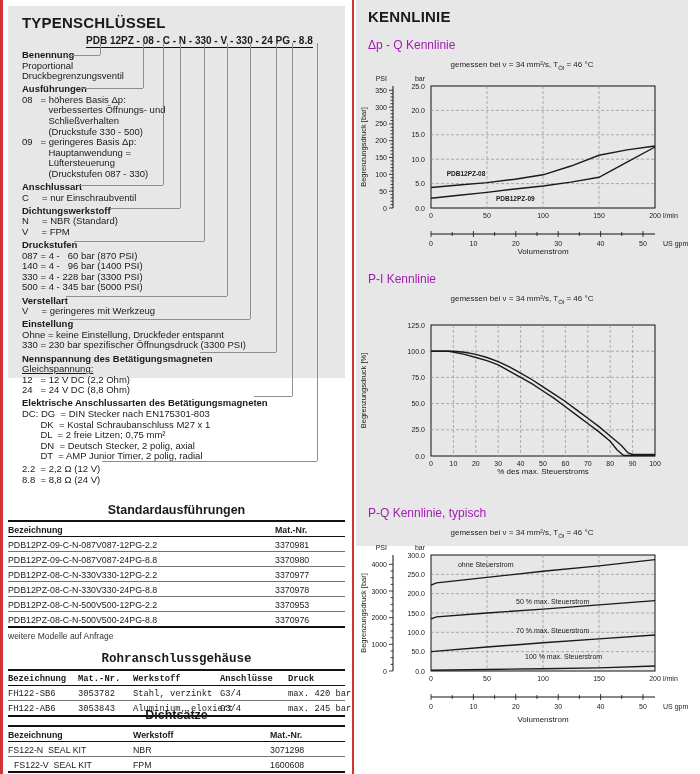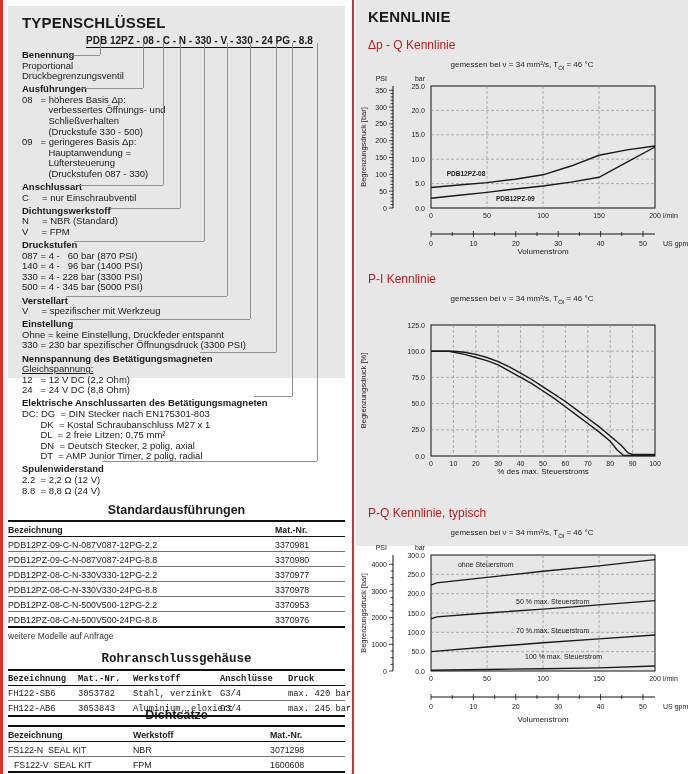--- a/index.html
+++ b/index.html
@@ -24,21 +24,21 @@
   .dtable .t-title{font-size:12.5px;font-weight:bold;padding-bottom:3px;border-bottom:2px solid #111;text-align:center;}
   .t-row{position:relative;height:14px;border-bottom:1px solid #737373;}
   .t-row.head{border-bottom:1px solid #111;}
   .t-row.last{border-bottom:2px solid #111;}
   .t-cell{position:absolute;top:2.5px;font-size:8.8px;white-space:pre;}
   .t-row.head .t-cell{font-weight:bold;}
   .t-note{font-size:8.5px;color:#333;padding-top:3px;}
   
   #kenn-panel{position:absolute;left:356px;top:0;width:332px;height:546px;background:#e7e7e7;}
   #kenn-title{position:absolute;left:12px;top:8px;font-size:15px;font-weight:bold;letter-spacing:.2px;}
-  .chart-title{position:absolute;left:12px;font-size:12px;color:#b91c1c;}
+  .chart-title{position:absolute;left:12px;font-size:12px;color:#a21caf;}
   .chart-sub{position:absolute;left:0;width:332px;text-align:center;font-size:8px;color:#222;}
   .chart-sub sub{font-size:6px;}
   .chart-svg{position:absolute;}
   text{fill:#1a1a1a;}
 </style>
 </head>
 <body>
 
 <div id="page">
   <div class="redline" style="left:0;width:2.5px;"></div>
@@ -75,21 +75,21 @@
         </div>
         <div class="typ-sec">
           <div class="typ-sec-title">Druckstufen</div>
           <div class="typ-line">087 = 4 -   60 bar (870 PSI)</div>
           <div class="typ-line">140 = 4 -   96 bar (1400 PSI)</div>
           <div class="typ-line">330 = 4 - 228 bar (3300 PSI)</div>
           <div class="typ-line">500 = 4 - 345 bar (5000 PSI)</div>
         </div>
         <div class="typ-sec">
           <div class="typ-sec-title">Verstellart</div>
-          <div class="typ-line">V     = spezifischer mit Werkzeug</div>
+          <div class="typ-line">V     = geringeres mit Werkzeug</div>
         </div>
         <div class="typ-sec">
           <div class="typ-sec-title">Einstellung</div>
           <div class="typ-line">Ohne = keine Einstellung, Druckfeder entspannt</div>
           <div class="typ-line">330 = 230 bar spezifischer Öffnungsdruck (3300 PSI)</div>
         </div>
         <div class="typ-sec">
           <div class="typ-sec-title">Nennspannung des Betätigungsmagneten</div>
           <div class="typ-line typ-underline">Gleichspannung:</div>
           <div class="typ-line">12   = 12 V DC (2,2 Ohm)</div>
@@ -97,21 +97,20 @@
         </div>
         <div class="typ-sec">
           <div class="typ-sec-title">Elektrische Anschlussarten des Betätigungsmagneten</div>
           <div class="typ-line">DC: DG  = DIN Stecker nach EN175301-803</div>
           <div class="typ-line">       DK  = Kostal Schraubanschluss M27 x 1</div>
           <div class="typ-line">       DL  = 2 freie Litzen; 0,75 mm²</div>
           <div class="typ-line">       DN  = Deutsch Stecker, 2 polig, axial</div>
           <div class="typ-line">       DT  = AMP Junior Timer, 2 polig, radial</div>
         </div>
         <div class="typ-sec">
-          <div class="typ-sec-title">Spulenwiderstand</div>
           <div class="typ-line">2.2  = 2,2 Ω (12 V)</div>
           <div class="typ-line">8.8  = 8,8 Ω (24 V)</div>
         </div>
       </div>
   </div>
   <div id="connectors">
       <div class="conn v" style="left: 100px; top: 43px; height: 12px;"></div>
       <div class="conn h" style="left: 66px; top: 55px; width: 34px;"></div>
       <div class="conn v" style="left: 143px; top: 43px; height: 45px;"></div>
       <div class="conn h" style="left: 82px; top: 88px; width: 61px;"></div>

